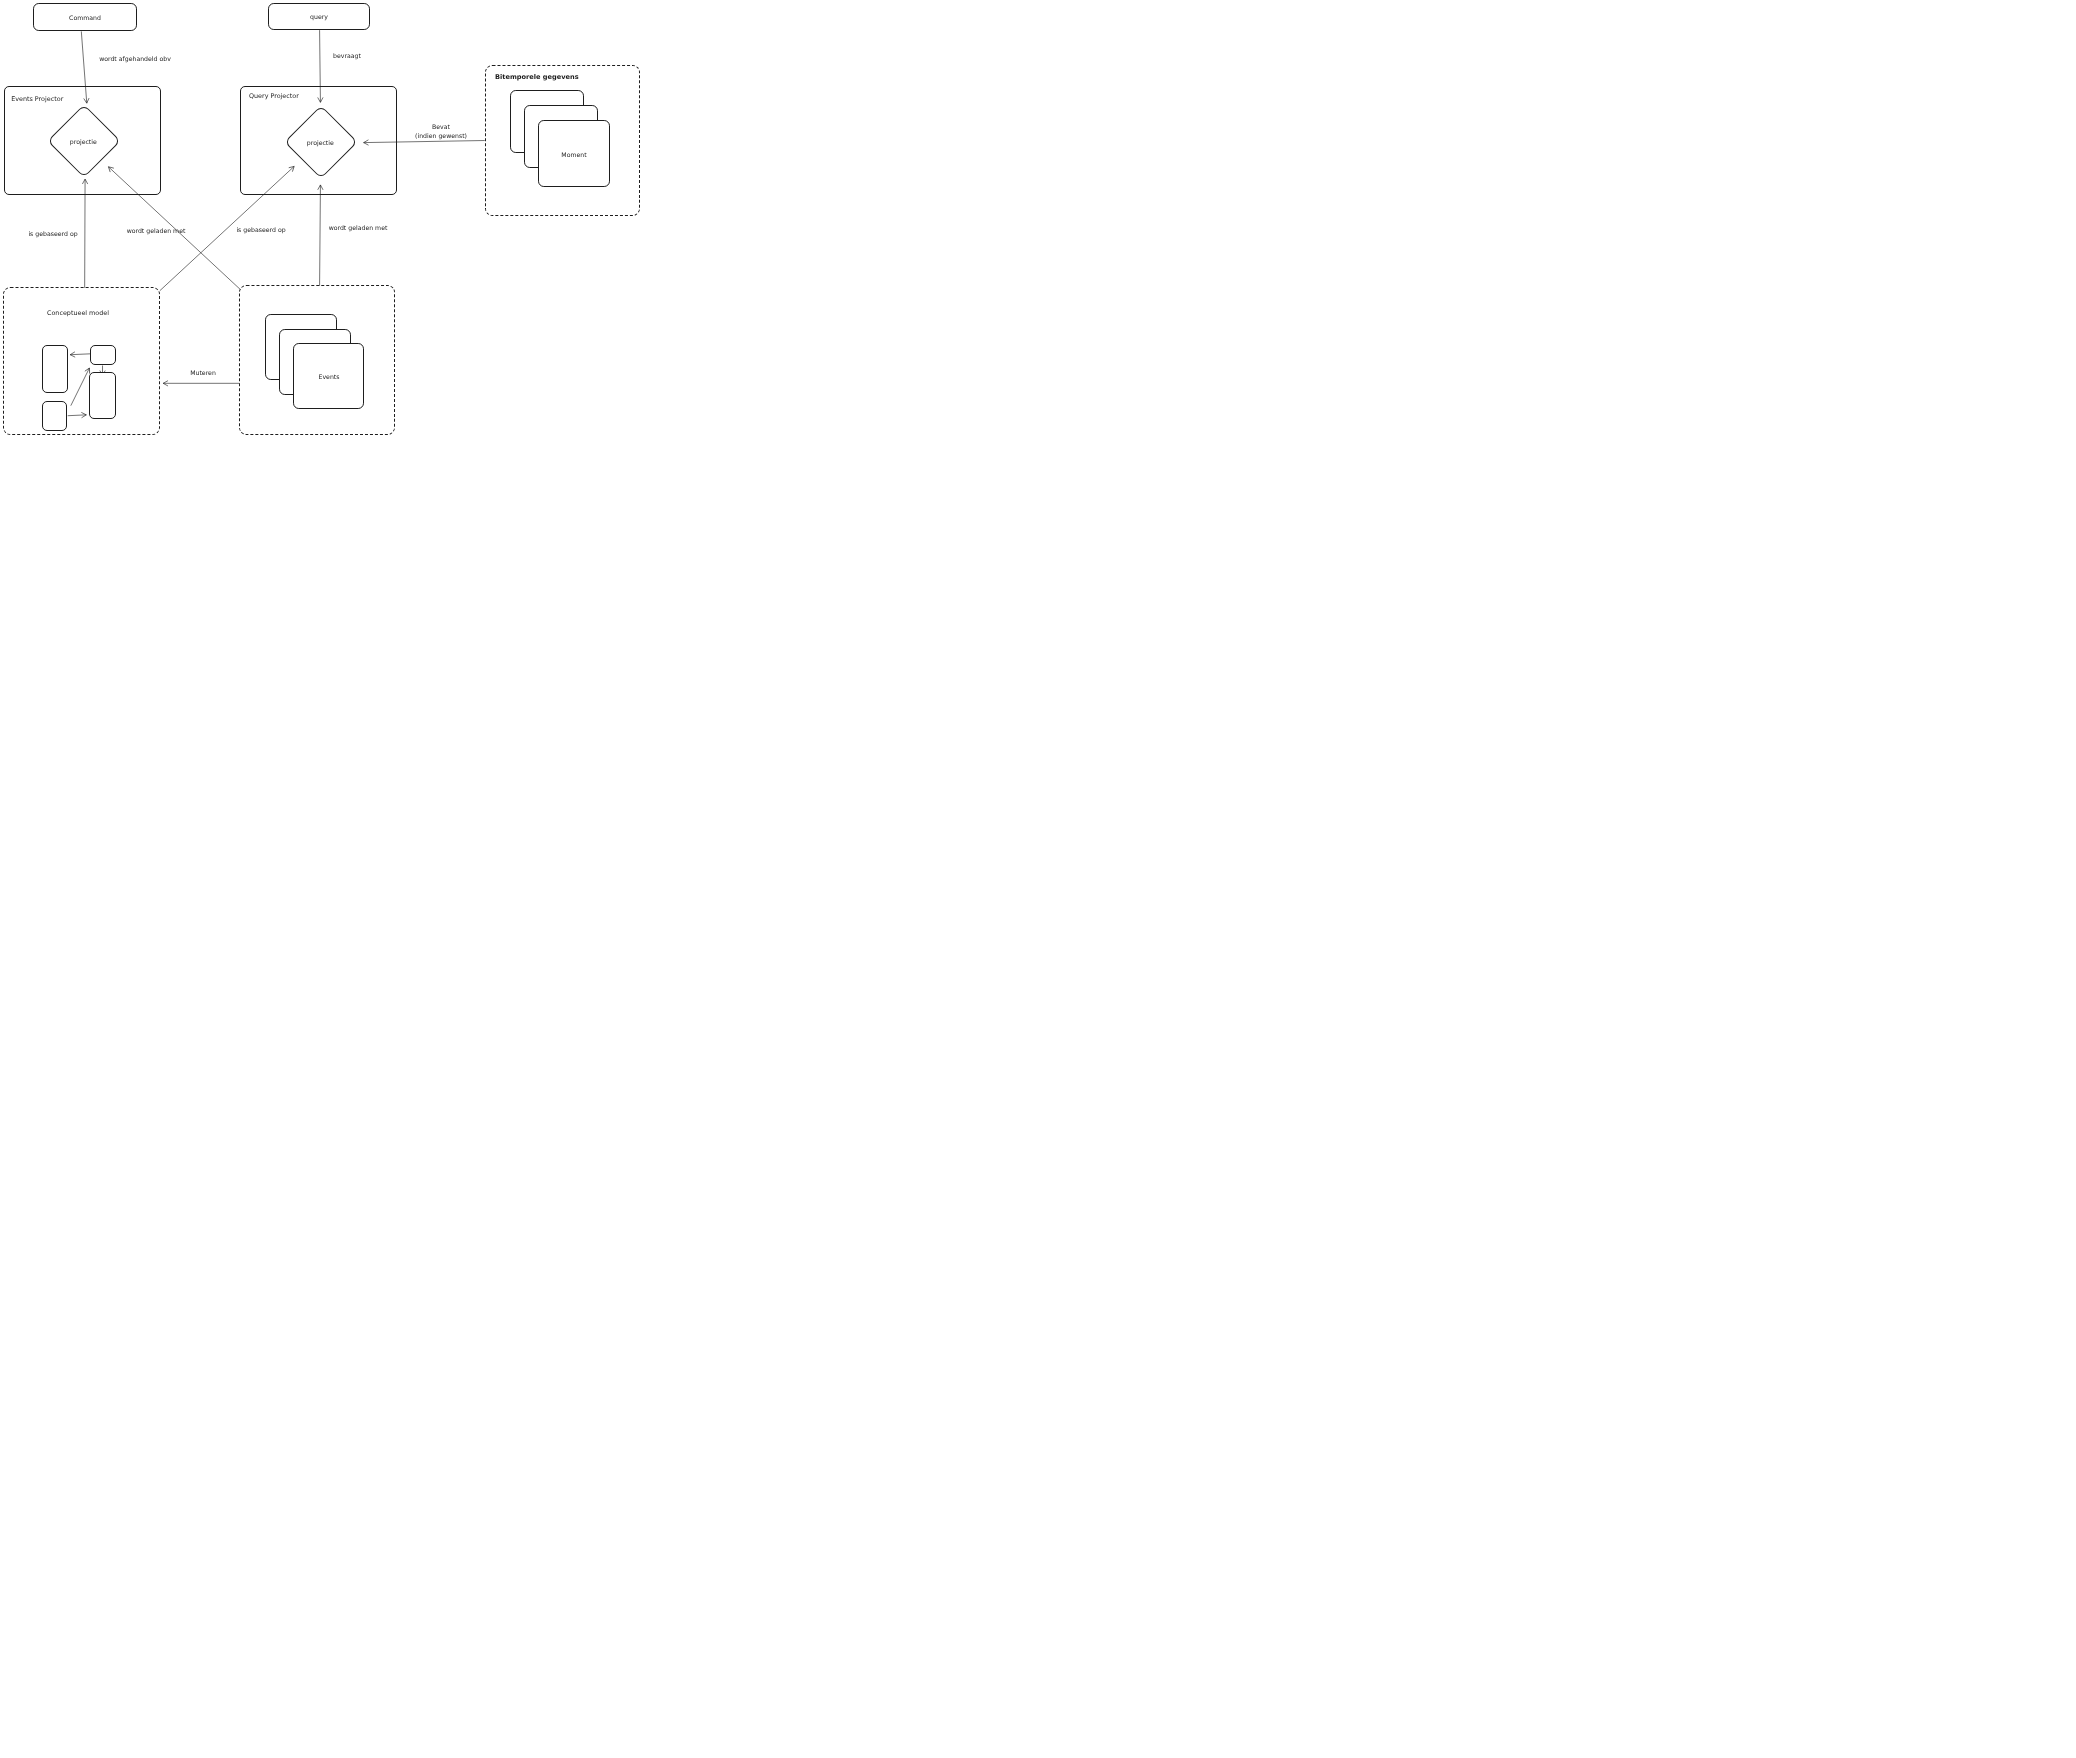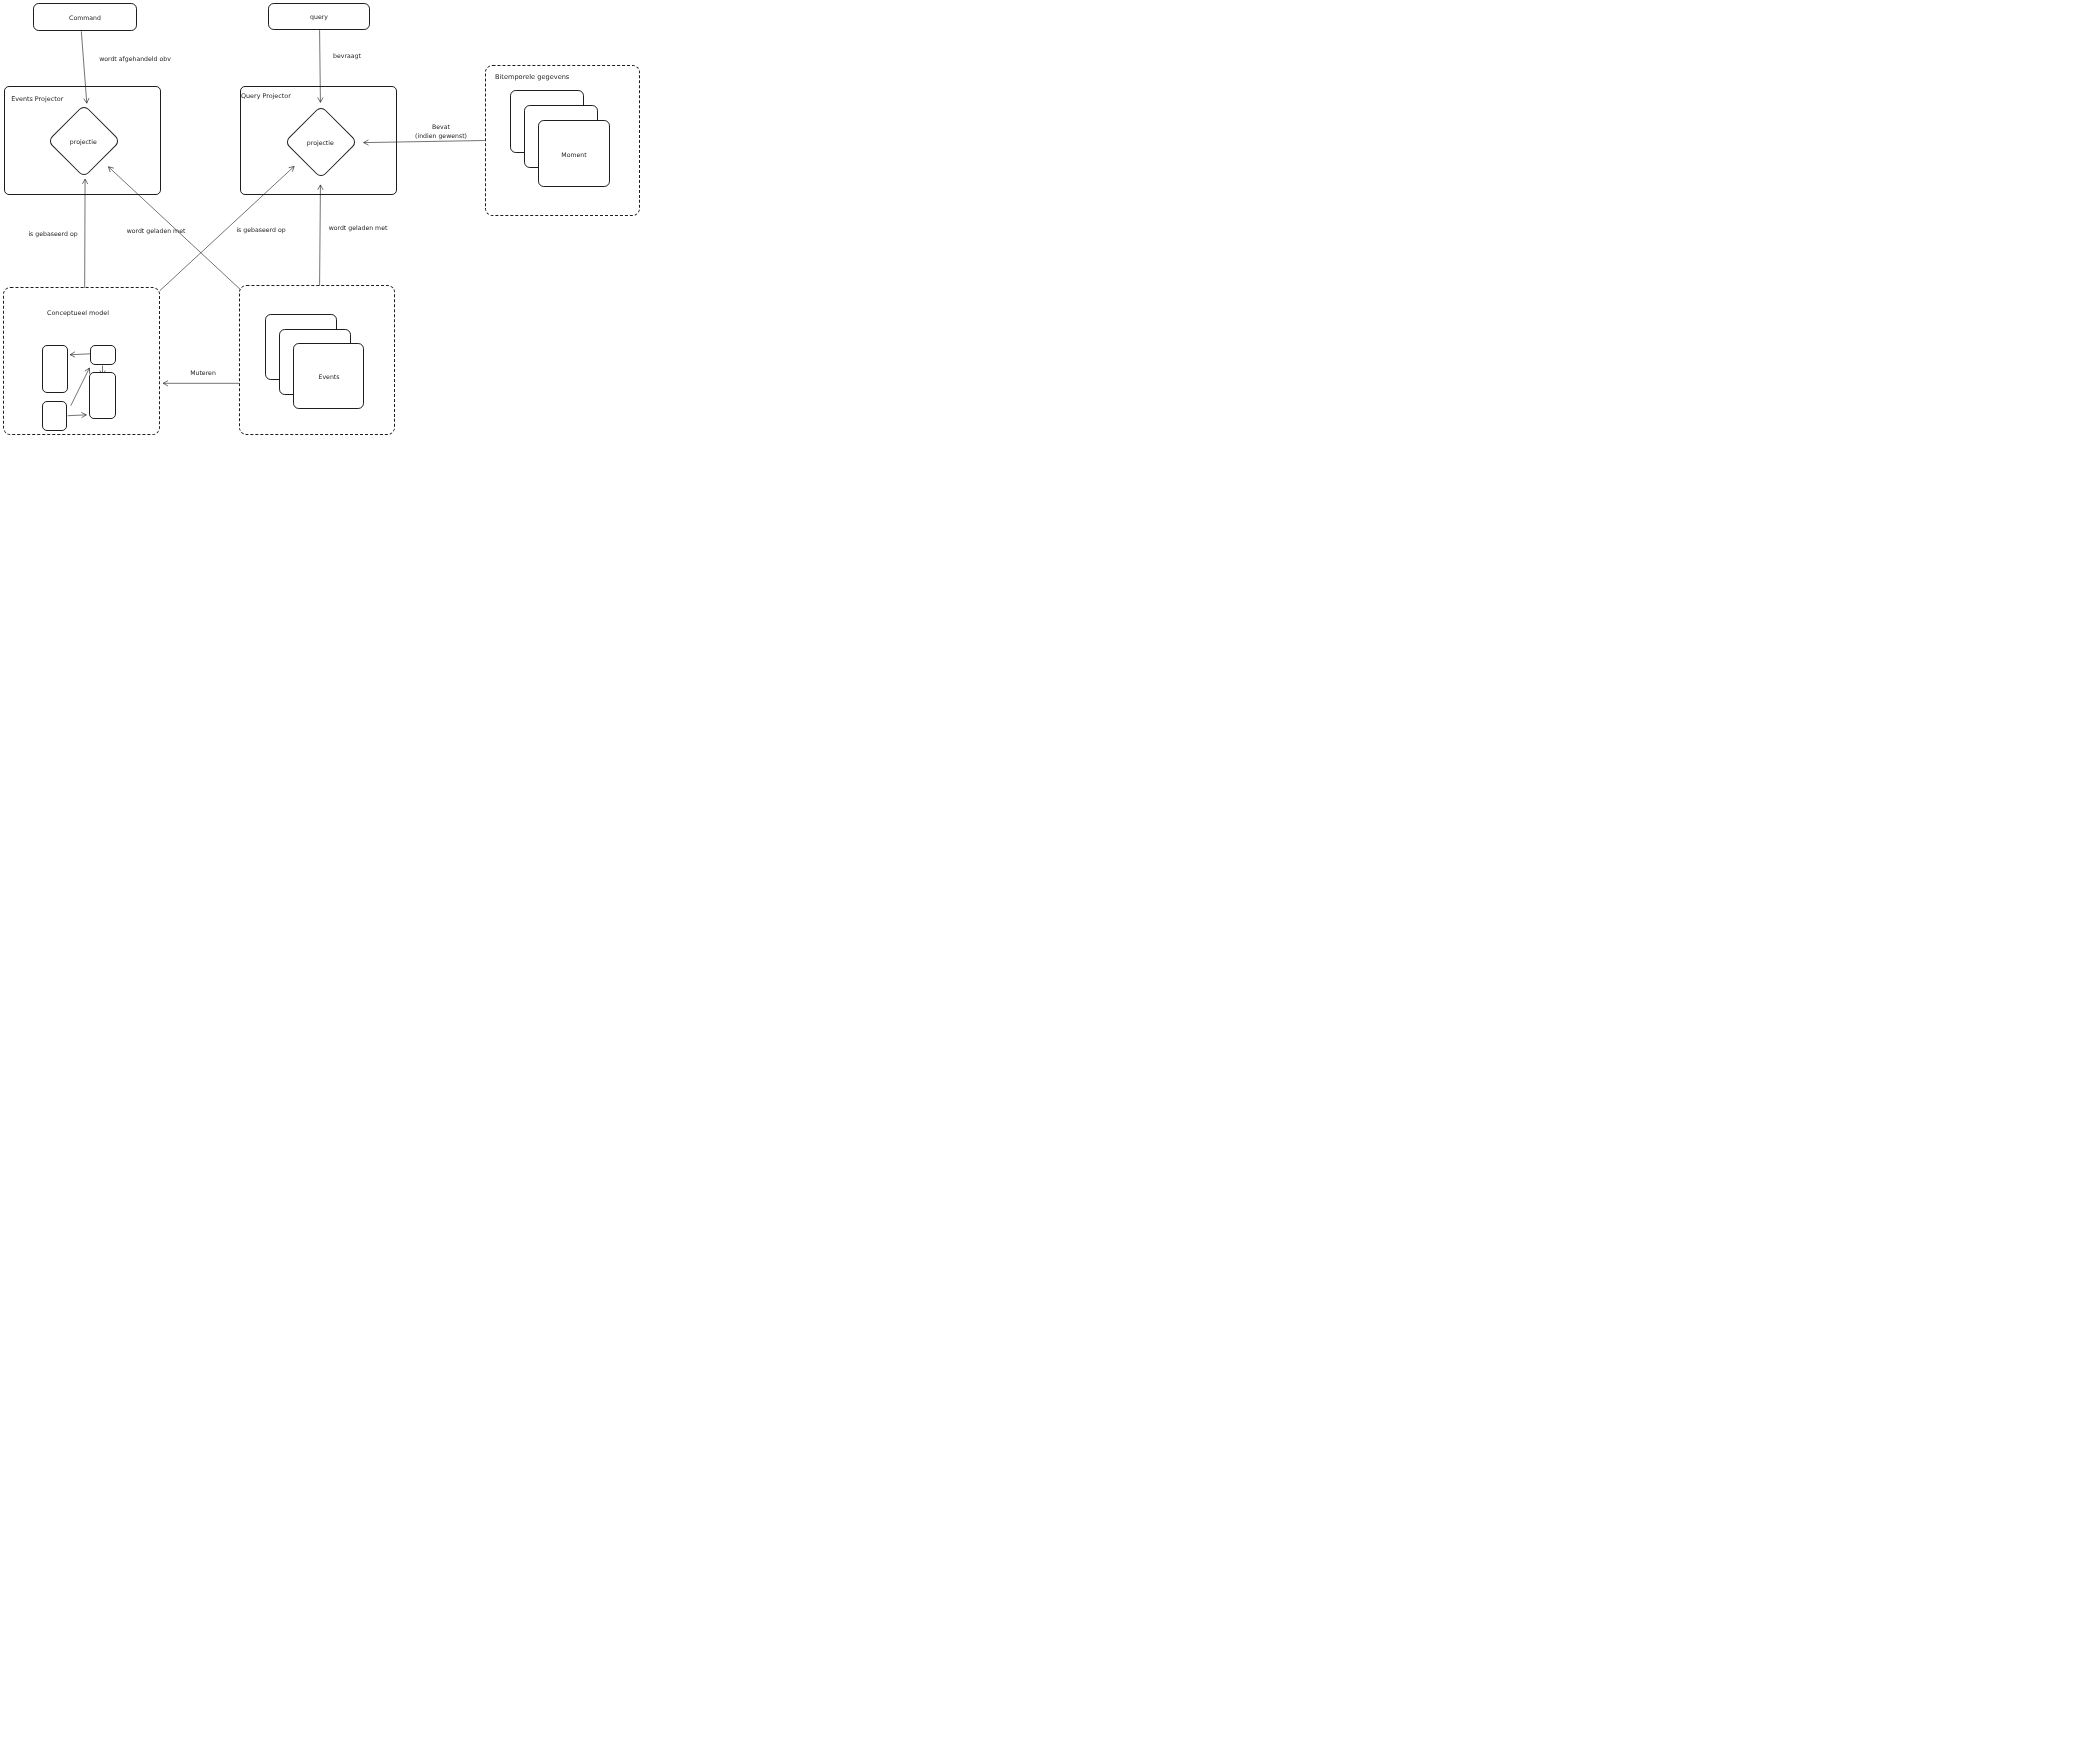--- a/index.html
+++ b/index.html
@@ -87,27 +87,27 @@
     <span>query</span>
   </div>
 
   <div class="container" style="left:4.2px;top:86px;width:157px;height:109px;"></div>
   <div class="title" style="left:11.2px;top:95px;">Events Projector</div>
   <div class="diamond" style="left:58px;top:115px;width:52px;height:52px;">
     <span class="dlabel">projectie</span>
   </div>
 
   <div class="container" style="left:240px;top:86px;width:157px;height:109px;"></div>
-  <div class="title" style="left:241px;top:92px;">Query Projector</div>
+  <div class="title" style="left:249px;top:92px;">Query Projector</div>
   <div class="diamond" style="left:295px;top:116px;width:52px;height:52px;">
     <span class="dlabel">projectie</span>
   </div>
 
   <div class="container dashed" style="left:485px;top:65px;width:155px;height:151px;"></div>
-  <div class="title" style="left:495px;top:73px;font-size:6.6px;">Bitemporele gegevens</div>
+  <div class="title" style="left:495px;top:73px;font-size:6.6px;font-weight:bold;">Bitemporele gegevens</div>
   <div class="card" style="left:510px;top:90px;width:74px;height:63px;"></div>
   <div class="card" style="left:524px;top:105px;width:74px;height:63px;"></div>
   <div class="card" style="left:538px;top:120px;width:72px;height:67px;"></div>
   <div class="stack-label" style="left:574px;top:154px;">Moment</div>
 
   <div class="container dashed" style="left:2.9px;top:287px;width:157px;height:148px;"></div>
   <div class="title centered" style="left:78px;top:309px;text-align:right;">Conceptueel model</div>
   <div class="mini" style="left:42px;top:345px;width:26px;height:48px;"></div>
   <div class="mini" style="left:90px;top:345px;width:26px;height:20.3px;"></div>
   <div class="mini" style="left:42px;top:401px;width:24.5px;height:29.5px;"></div>

